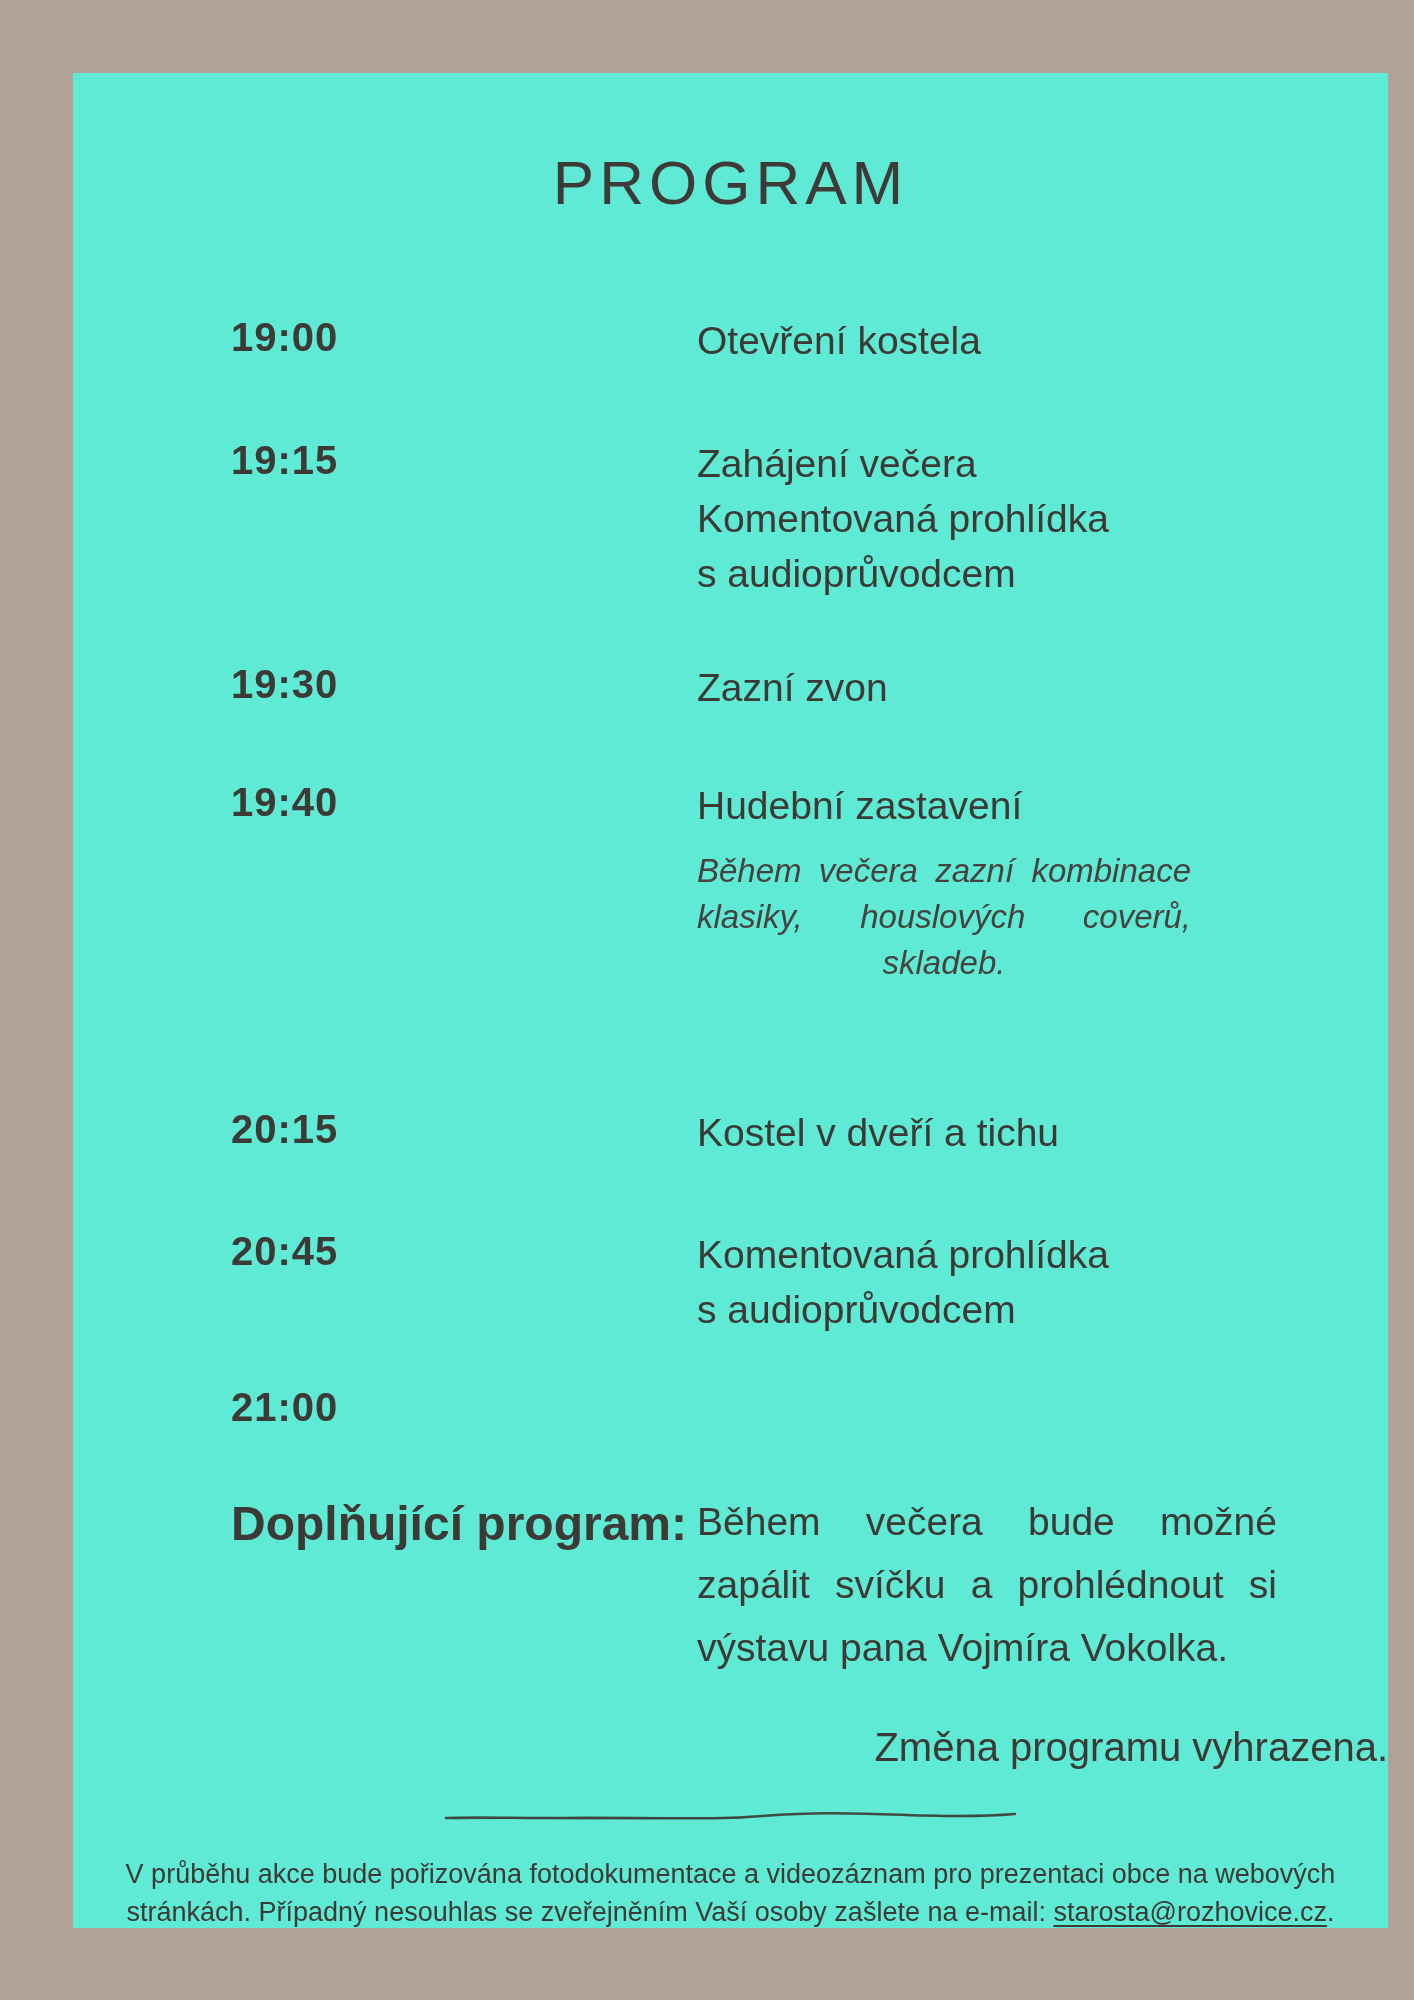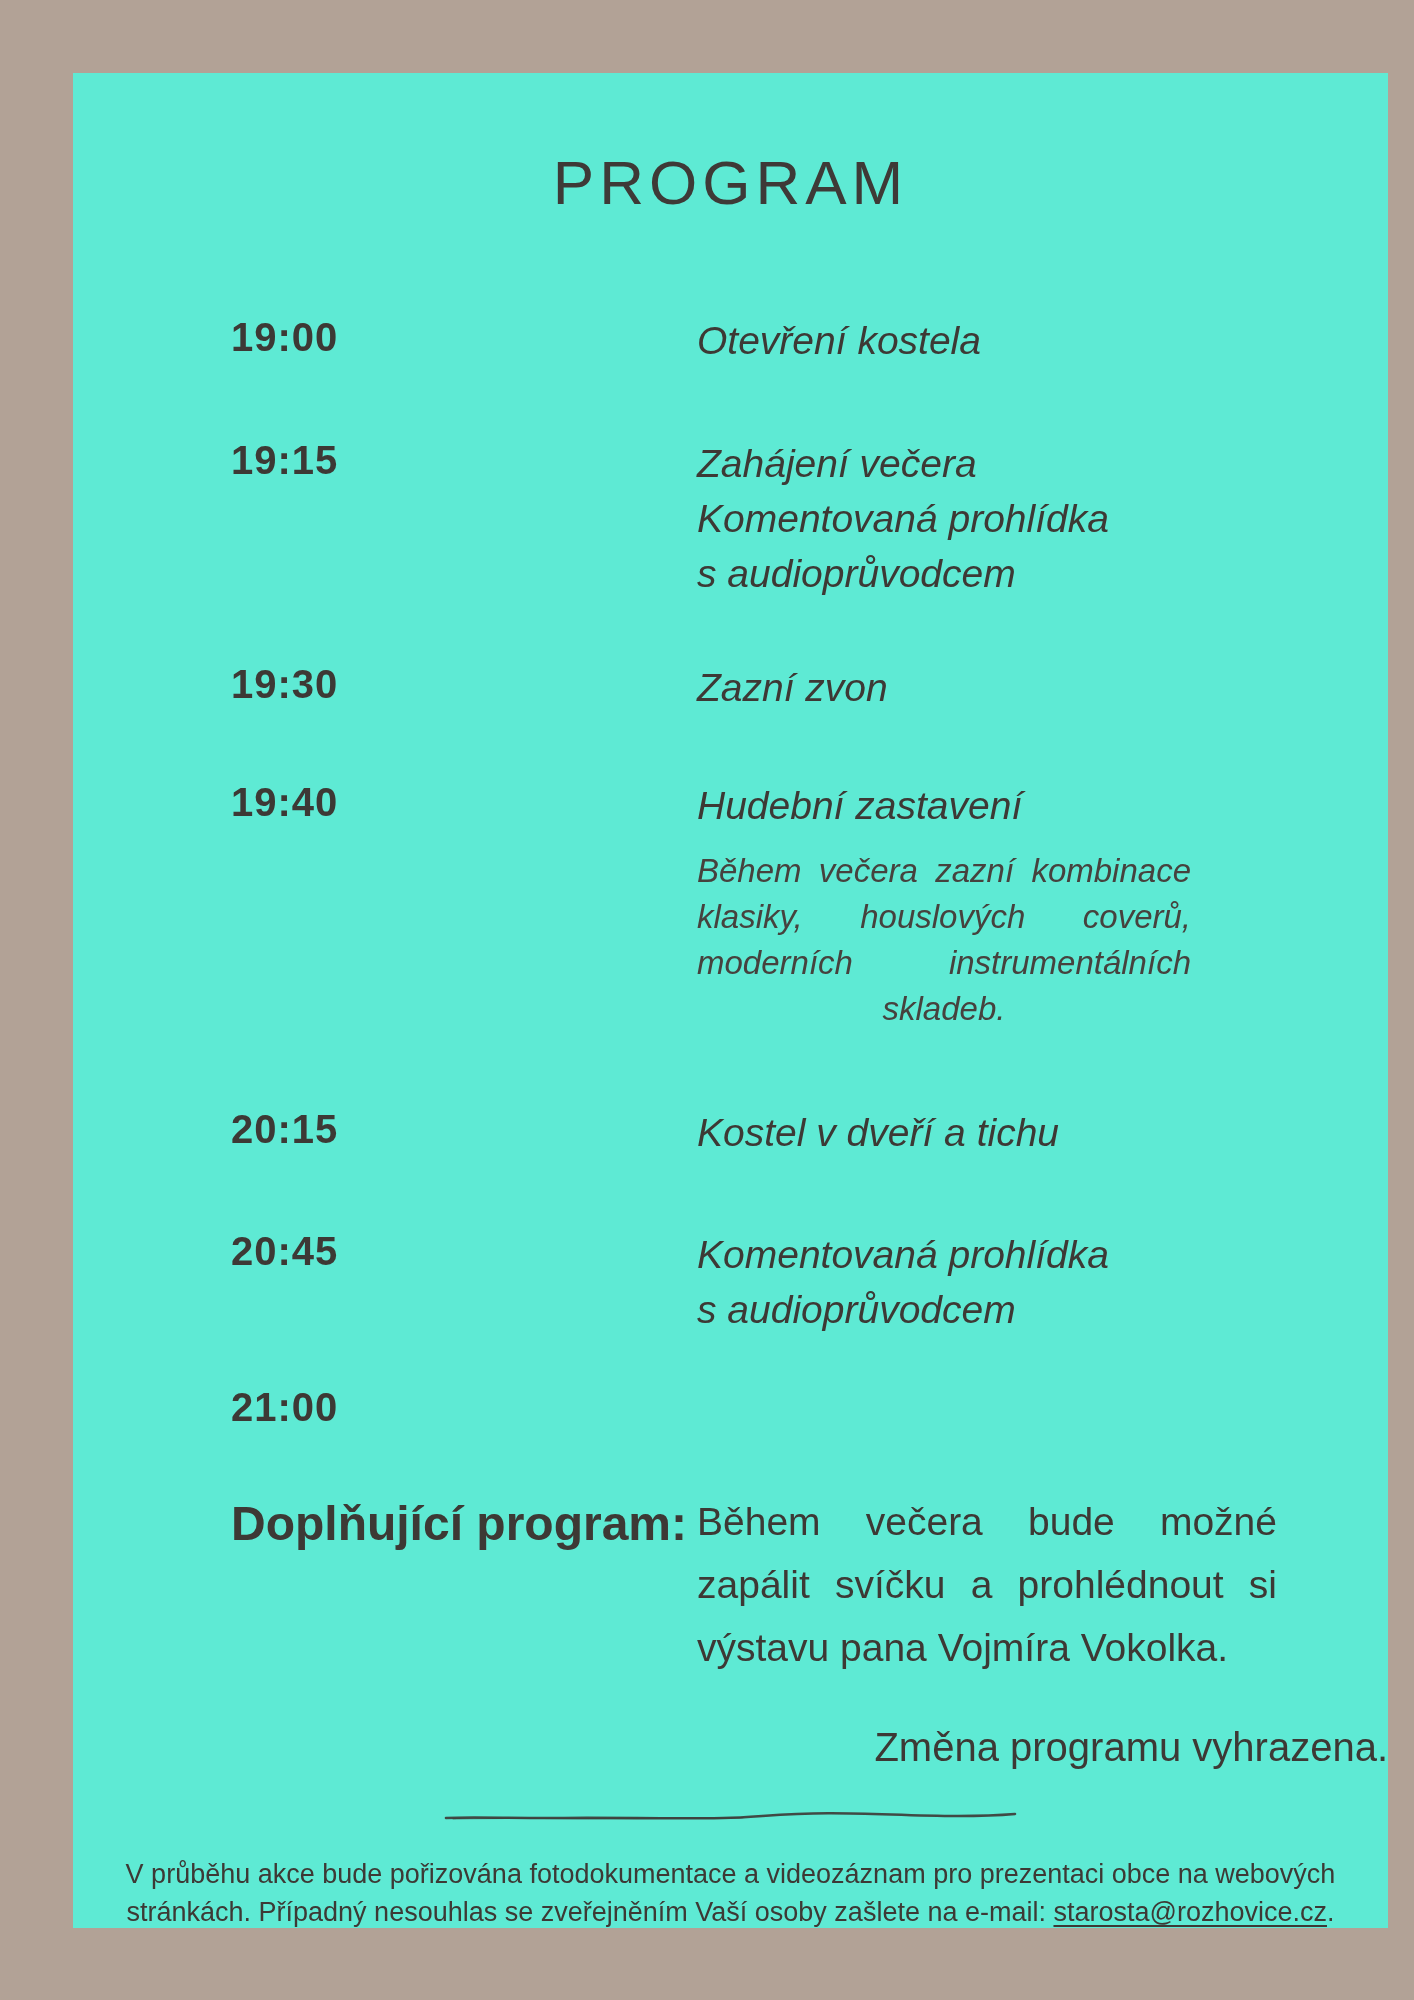--- a/index.html
+++ b/index.html
@@ -25,21 +25,20 @@
   }
   .time {
     position:absolute; left:158px;
     font-size:40px; font-weight:700; letter-spacing:1px;
     white-space:nowrap;
   }
   .desc {
     position:absolute; left:624px;
     font-size:39px; font-weight:400; line-height:55px;
     white-space:nowrap;
-    font-style:italic;
   }
   .desc div { height:55px; }
   .note {
     position:absolute; left:624px; width:494px;
     font-size:33px; font-style:italic; line-height:46px;
     color:#46423e;
   }
   .note .just { text-align:justify; text-align-last:justify; }
   .note .last { text-align:center; }
   .extra-label {
@@ -94,21 +93,20 @@
     <div>Zazní zvon</div>
   </div>
 
   <div class="time" style="top:707px">19:40</div>
   <div class="desc" style="top:705px">
     <div>Hudební zastavení</div>
   </div>
   <div class="note" style="top:775px">
     <div class="just">Během večera zazní kombinace</div>
     <div class="just">klasiky, houslových coverů,</div>
-    <div class="just">moderních instrumentálních</div>
     <div class="last">skladeb.</div>
   </div>
 
   <div class="time" style="top:1034px">20:15</div>
   <div class="desc" style="top:1032px">
     <div>Kostel v dveří a tichu</div>
   </div>
 
   <div class="time" style="top:1156px">20:45</div>
   <div class="desc" style="top:1154px">

